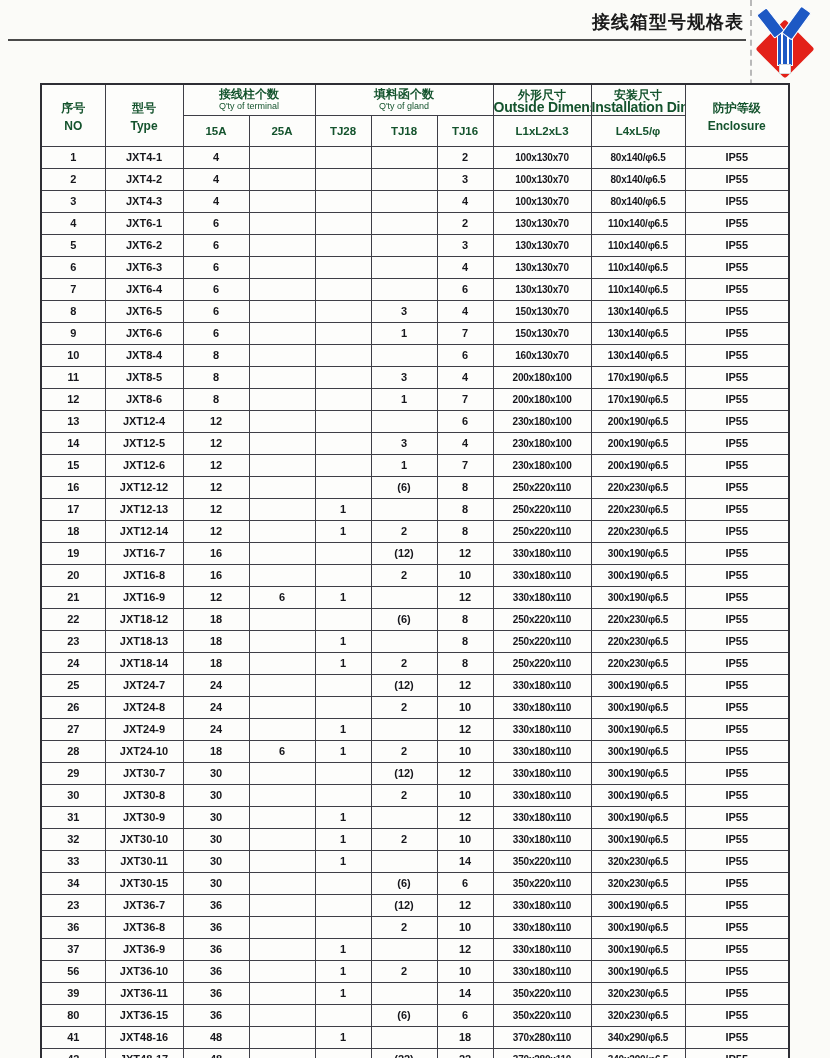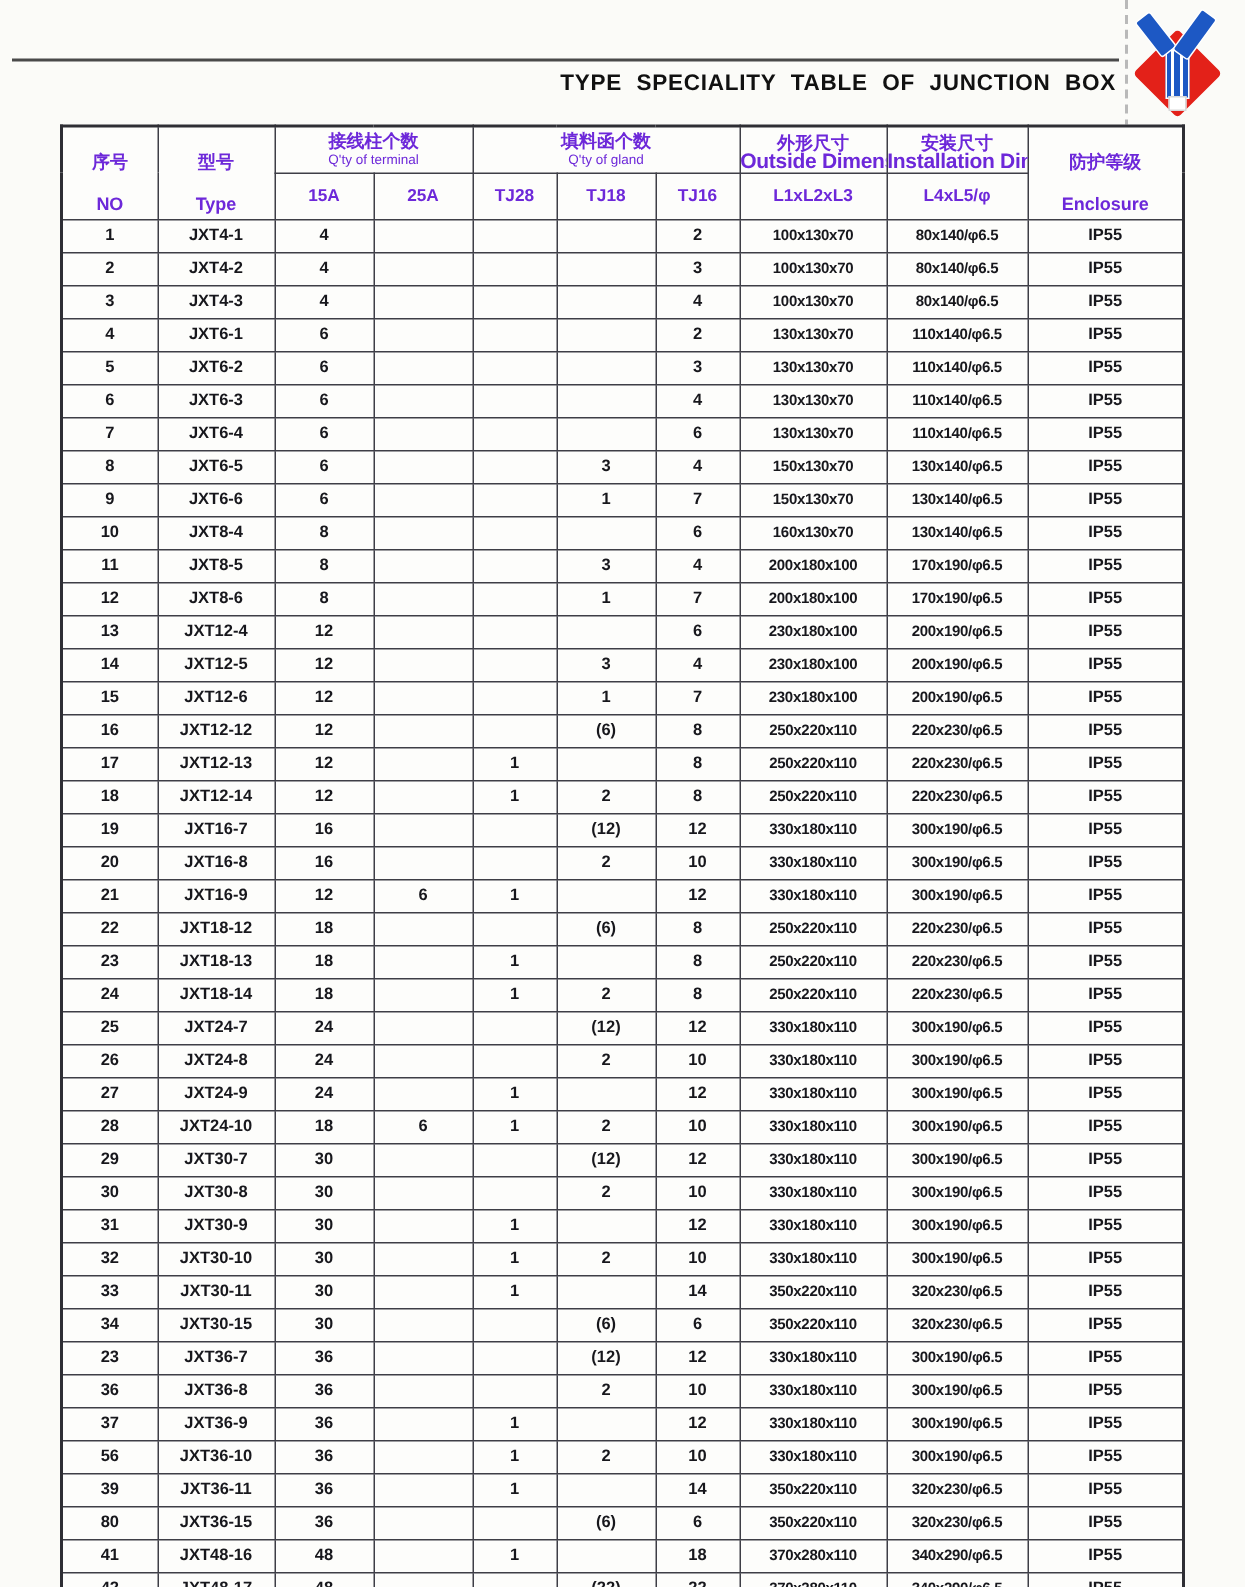--- a/index.html
+++ b/index.html
@@ -63,41 +63,41 @@
     position:absolute; left:40px; top:83px; width:748px;
     border-collapse:collapse; table-layout:fixed;
     background:#fdfdfb;
   }
   table.spec th, table.spec td {
     border:1px solid #3e3e46;
     text-align:center; vertical-align:middle;
     overflow:hidden; white-space:nowrap;
   }
   table.spec { border:2px solid #2e2e34; }
-  thead th { font-weight:bold; color:#6d28d9; }
+  thead th { font-weight:bold; color:#14532d; }
   thead tr.h1 th { height:31px; }
   thead tr.h2 th { height:31px; font-size:11.5px;text-align:center; }
   .cn { display:block; font-size:12px; font-weight:bold; line-height:14px; }
   .en { display:block; font-size:9px;  font-weight:normal; line-height:11px; }
   .en-wide { display:block; font-size:14px; font-weight:bold; line-height:10px; letter-spacing:-0.2px; }
-  .two-line .cn { margin-top:14px; }
+  .two-line .cn { margin-top:4px; }
   tbody td {
     height:21px; font-size:11px; font-weight:bold; color:#17171c;
     line-height:21px;
   }
   tbody td.dim { font-size:10px; letter-spacing:-0.2px; }
   tbody tr:nth-child(3n+1) { border-top-color:#5a6a8a; }
 </style>
 </head>
 <body>
 
 <div class="page">
 
+  <div class="cn-title">接线箱型号规格表</div>
   <div class="title-rule"></div>
-  <div class="en-title">TYPE SPECIALITY TABLE OF JUNCTION BOX</div>
   <div class="fold-line"></div>
 
   <div class="logo">
     <div class="diamond"></div>
     <div class="stem"></div>
     <div class="arm-left"></div>
     <div class="arm-right"></div>
     <div class="stem-foot"></div>
   </div>
 

